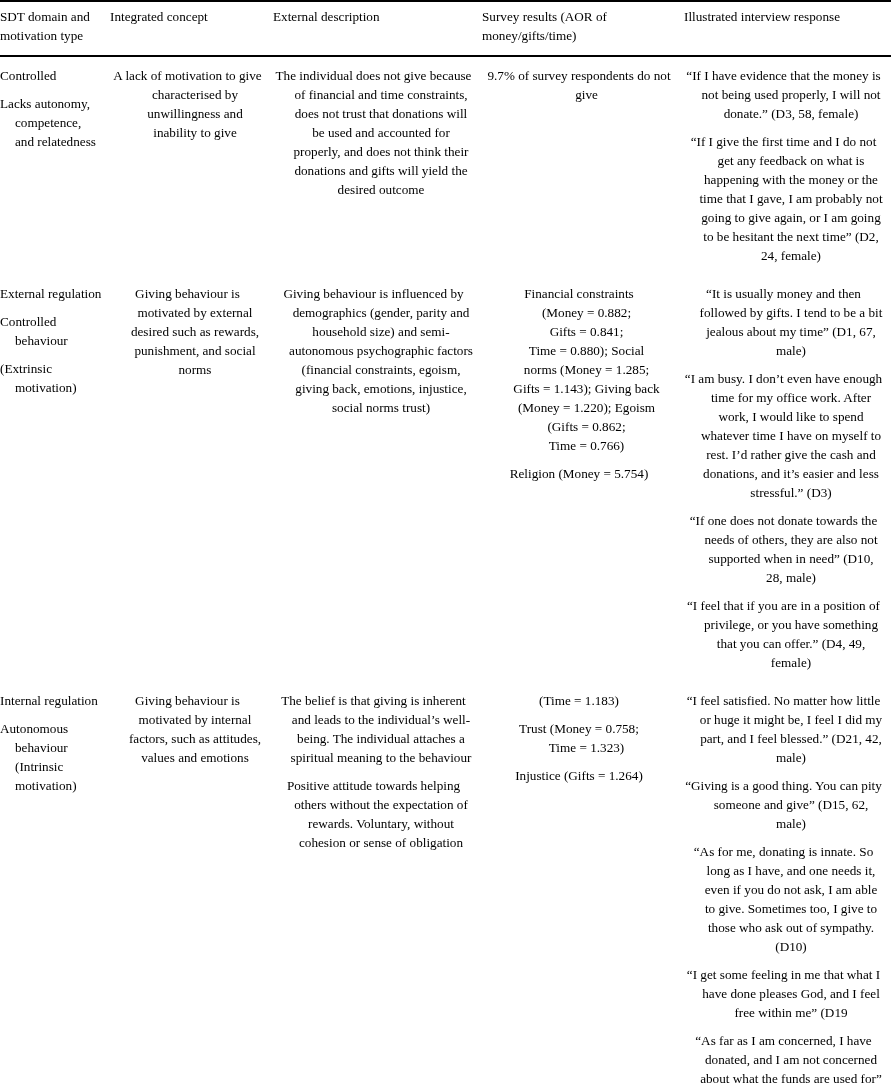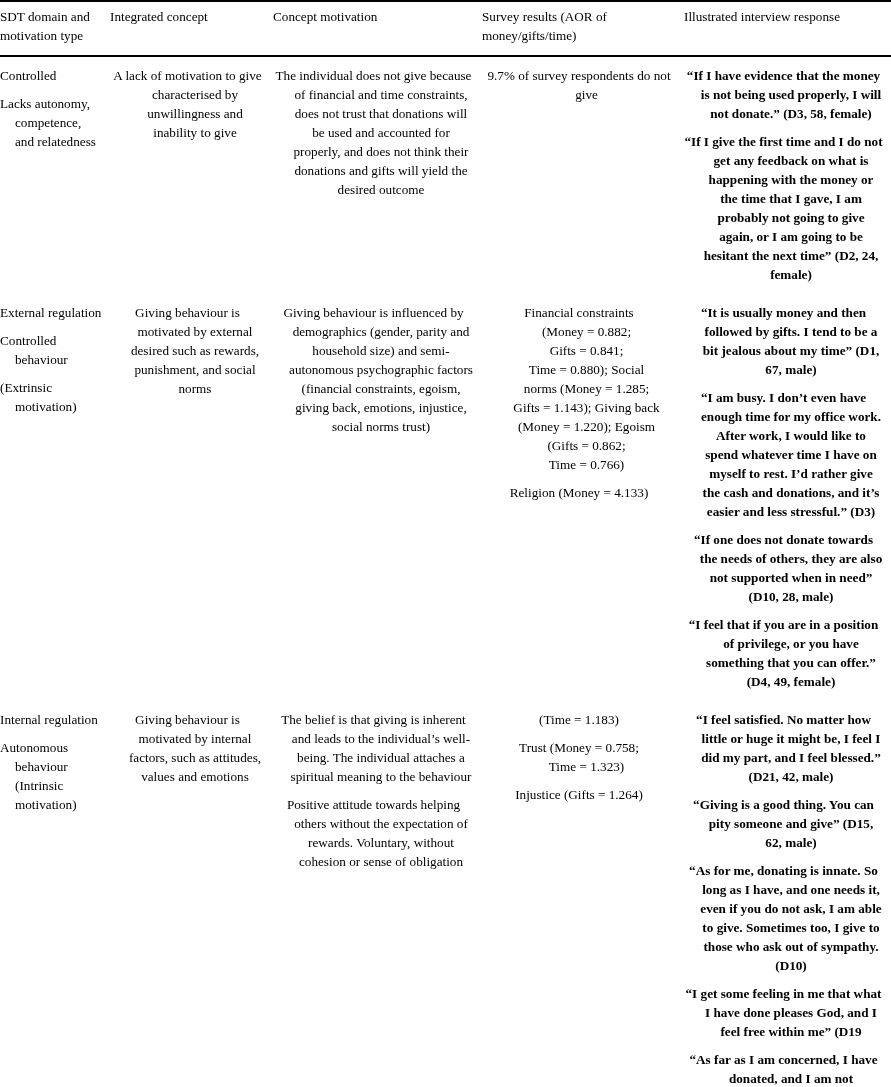--- a/index.html
+++ b/index.html
@@ -57,21 +57,21 @@
     text-align: center;
   }
   p.hang + p.hang {
     margin-top: 9px;
   }
   
   .blk { margin: 0 0 9px 0; padding-left: 15px; text-indent: -15px; }
   .blk:last-child { margin-bottom: 0; }
   .nowrapline { white-space: pre-wrap; }
   th .hdr { margin: 0; }
-  .clip { overflow: hidden; font-weight: bold; }
+  .clip { overflow: hidden; }
 </style>
 </head>
 <body>
 
 <div class="page">
 <table class="sdt-table">
   <colgroup>
     <col class="c1">
         <col class="c2">
         <col class="c3">
@@ -80,21 +80,21 @@
   </colgroup>
   <thead>
     <tr>
       <th>
         <p class="hdr">SDT domain and motivation type</p>
       </th>
       <th>
         <p class="hdr">Integrated concept</p>
       </th>
       <th>
-        <p class="hdr">Concept motivation</p>
+        <p class="hdr">External description</p>
       </th>
       <th>
         <p class="hdr">Survey results (AOR of money/gifts/time)</p>
       </th>
       <th>
         <p class="hdr">Illustrated interview response</p>
       </th>
     </tr>
   </thead>
   <tbody>
@@ -134,21 +134,21 @@
       <td>
         <p class="hang nowrapline">Financial constraints
 (Money = 0.882;
 Gifts = 0.841;
 Time = 0.880); Social
 norms (Money = 1.285;
 Gifts = 1.143); Giving back
 (Money = 1.220); Egoism
 (Gifts = 0.862;
 Time = 0.766)</p>
-        <p class="hang nowrapline">Religion (Money = 4.133)</p>
+        <p class="hang nowrapline">Religion (Money = 5.754)</p>
       </td>
       <td class="clip">
         <p class="hang">“It is usually money and then followed by gifts. I tend to be a bit jealous about my time” (D1, 67, male)</p>
         <p class="hang">“I am busy. I don’t even have enough time for my office work. After work, I would like to spend whatever time I have on myself to rest. I’d rather give the cash and donations, and it’s easier and less stressful.” (D3)</p>
         <p class="hang">“If one does not donate towards the needs of others, they are also not supported when in need” (D10, 28, male)</p>
         <p class="hang">“I feel that if you are in a position of privilege, or you have something that you can offer.” (D4, 49, female)</p>
       </td>
     </tr>
 
     <tr class="last-row">

